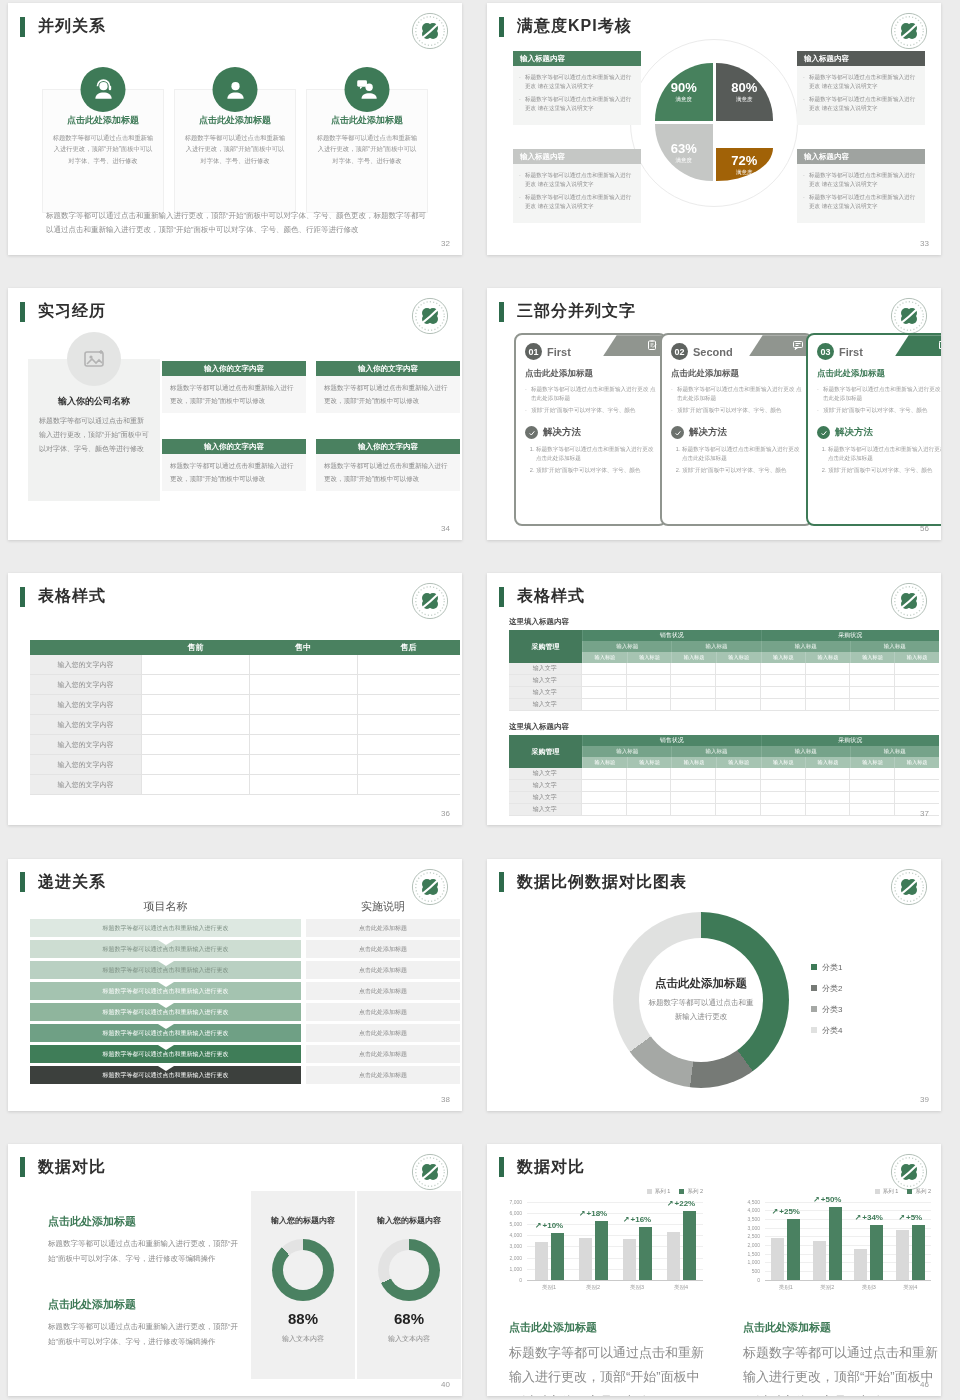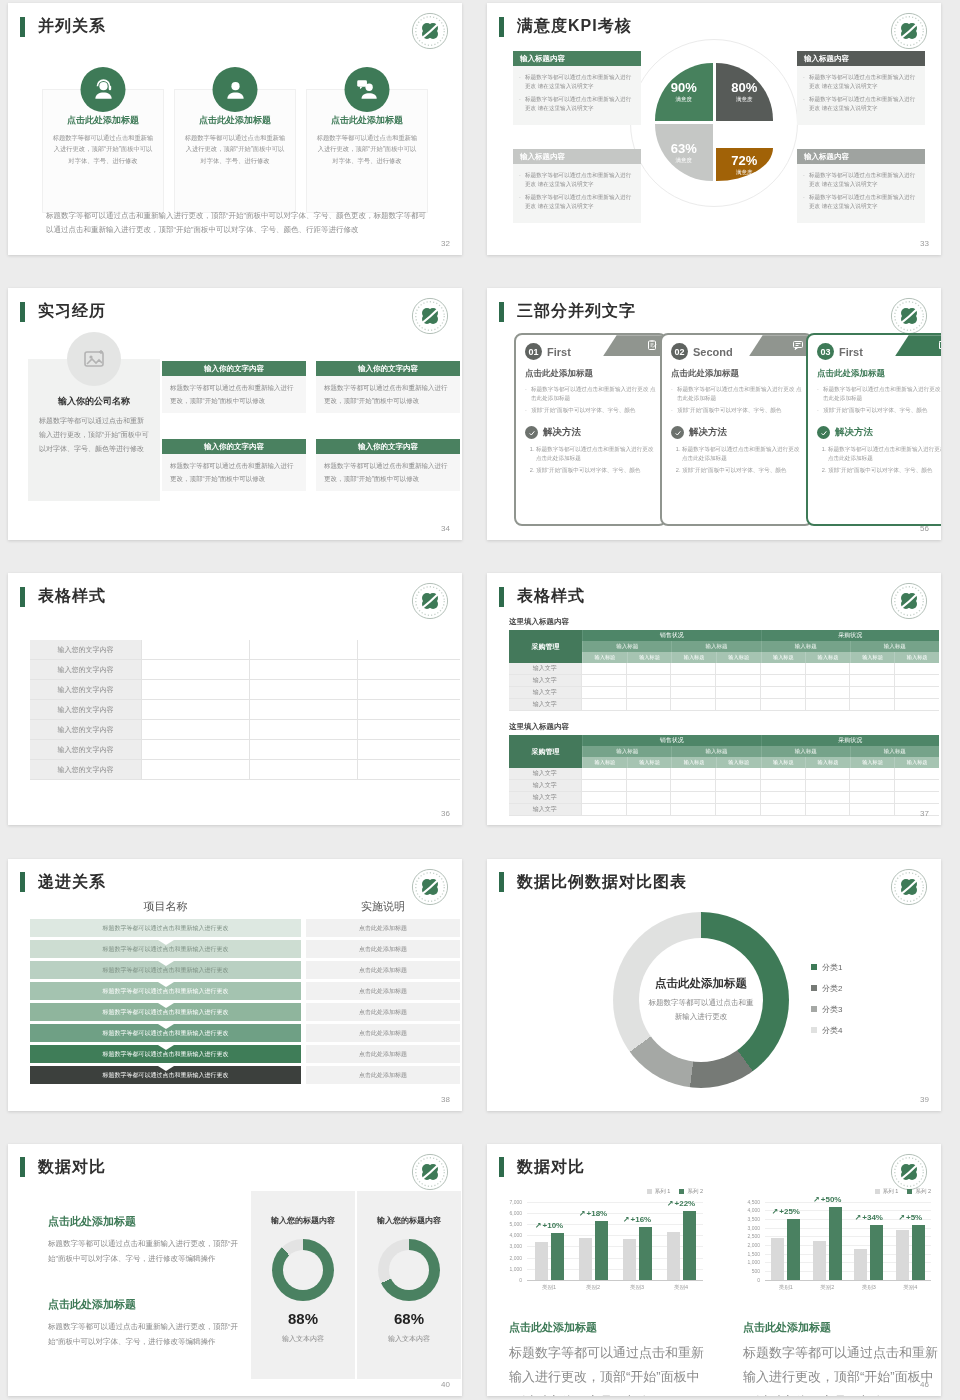--- a/index.html
+++ b/index.html
@@ -456,20 +456,26 @@
     <circle cx="20" cy="20" r="18.5" fill="#fff" stroke="#aebcb3" stroke-width="1"></circle>
     <circle cx="20" cy="20" r="15" fill="none" stroke="#c7d2cb" stroke-width="1.4" stroke-dasharray="1.3 2.2"></circle>
     <circle cx="16.8" cy="16.8" r="5.2" fill="#3e7a57"></circle>
     <circle cx="23.2" cy="16.8" r="5.2" fill="#3e7a57"></circle>
     <circle cx="16.8" cy="23.2" r="5.2" fill="#3e7a57"></circle>
     <circle cx="23.2" cy="23.2" r="5.2" fill="#3e7a57"></circle>
     <path d="M11 28 Q20 21 29 12" stroke="#fff" stroke-width="2.2" fill="none"></path>
   </svg>
 </span>
     <div class="t36">
+      <div class="hrow">
+        <span class="w0"></span>
+        <span class="w1">售前</span>
+        <span class="w2">售中</span>
+        <span class="w3">售后</span>
+      </div>
       <div id="t36body">
           <div class="brow">
             <span class="lbl w0">输入您的文字内容</span>
             <span class="cell w1"></span>
             <span class="cell w2"></span>
             <span class="cell w3"></span>
           </div>
           <div class="brow">
             <span class="lbl w0">输入您的文字内容</span>
             <span class="cell w1"></span>

